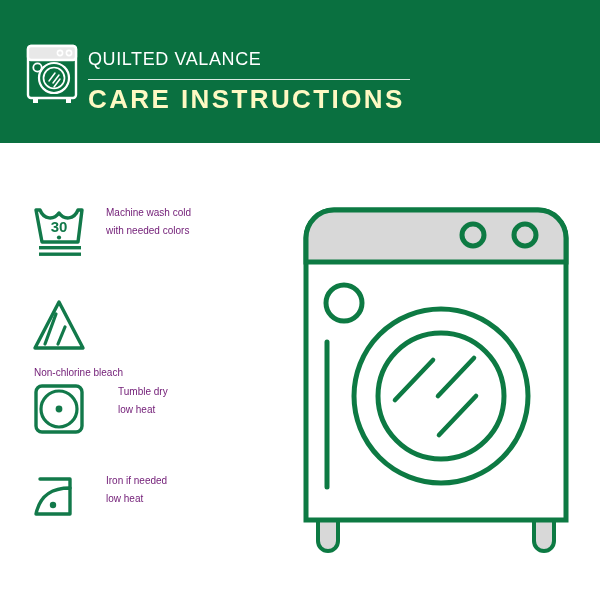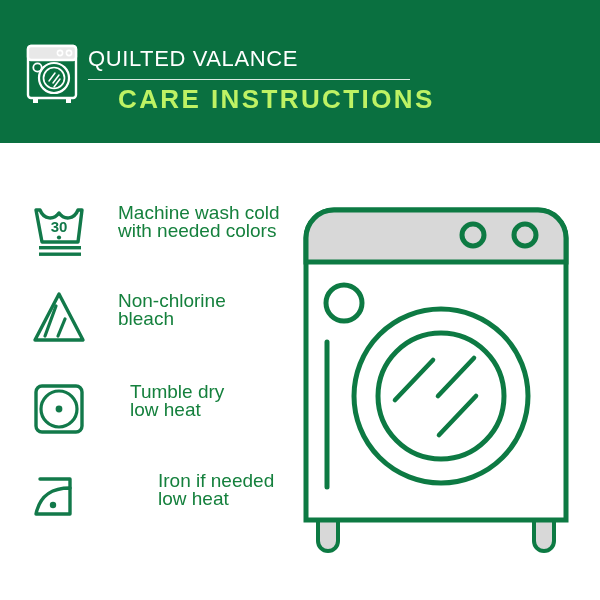--- a/index.html
+++ b/index.html
@@ -35,70 +35,69 @@
     height: 62px;
   }
   #header-text {
     position: absolute;
     left: 88px;
     top: 44px;
     width: 480px;
   }
   #title-main {
     color: #ffffff;
-    font-size: 22px;
+    font-size: 18px;
     font-weight: 400;
     letter-spacing: 0.6px;
     line-height: 30px;
     white-space: nowrap;
   }
   #title-rule {
     width: 322px;
     height: 1px;
     background: rgba(255,255,255,0.85);
     margin: 5px 0 4px 0;
   }
   #title-sub {
-    color: #bef264;
+    color: #fef9c3;
     font-size: 26px;
     font-weight: 700;
     letter-spacing: 2.4px;
     line-height: 31px;
     white-space: nowrap;
-    margin-left: 30px;
   }
 
   
   .care-row {
     position: absolute;
     left: 26px;
     width: 260px;
     display: flex;
     align-items: flex-start;
   }
   .care-symbol {
     width: 72px;
     height: 64px;
     flex: 0 0 72px;
     display: flex;
     align-items: flex-end;
     justify-content: center;
   }
   .care-label {
-    margin-left: 20px;
+    margin-left: 8px;
     padding-top: 6px;
-    color: #15803d;
-    font-size: 19px;
+    color: #701a75;
+    font-size: 10px;
     line-height: 17.5px;
     font-weight: 400;
   }
   #row-wash   { top: 198px; }
-  #row-bleach { top: 286px; }
+  #row-bleach { top: 286px; flex-direction: column; }
   #row-dry    { top: 377px; gap: 12px; }
-  #row-iron   { top: 466px; gap: 40px; }
+  #row-iron   { top: 466px; }
 
   
   #washer-illustration {
     position: absolute;
     left: 296px;
     top: 200px;
     width: 280px;
     height: 360px;
   }
 </style>

